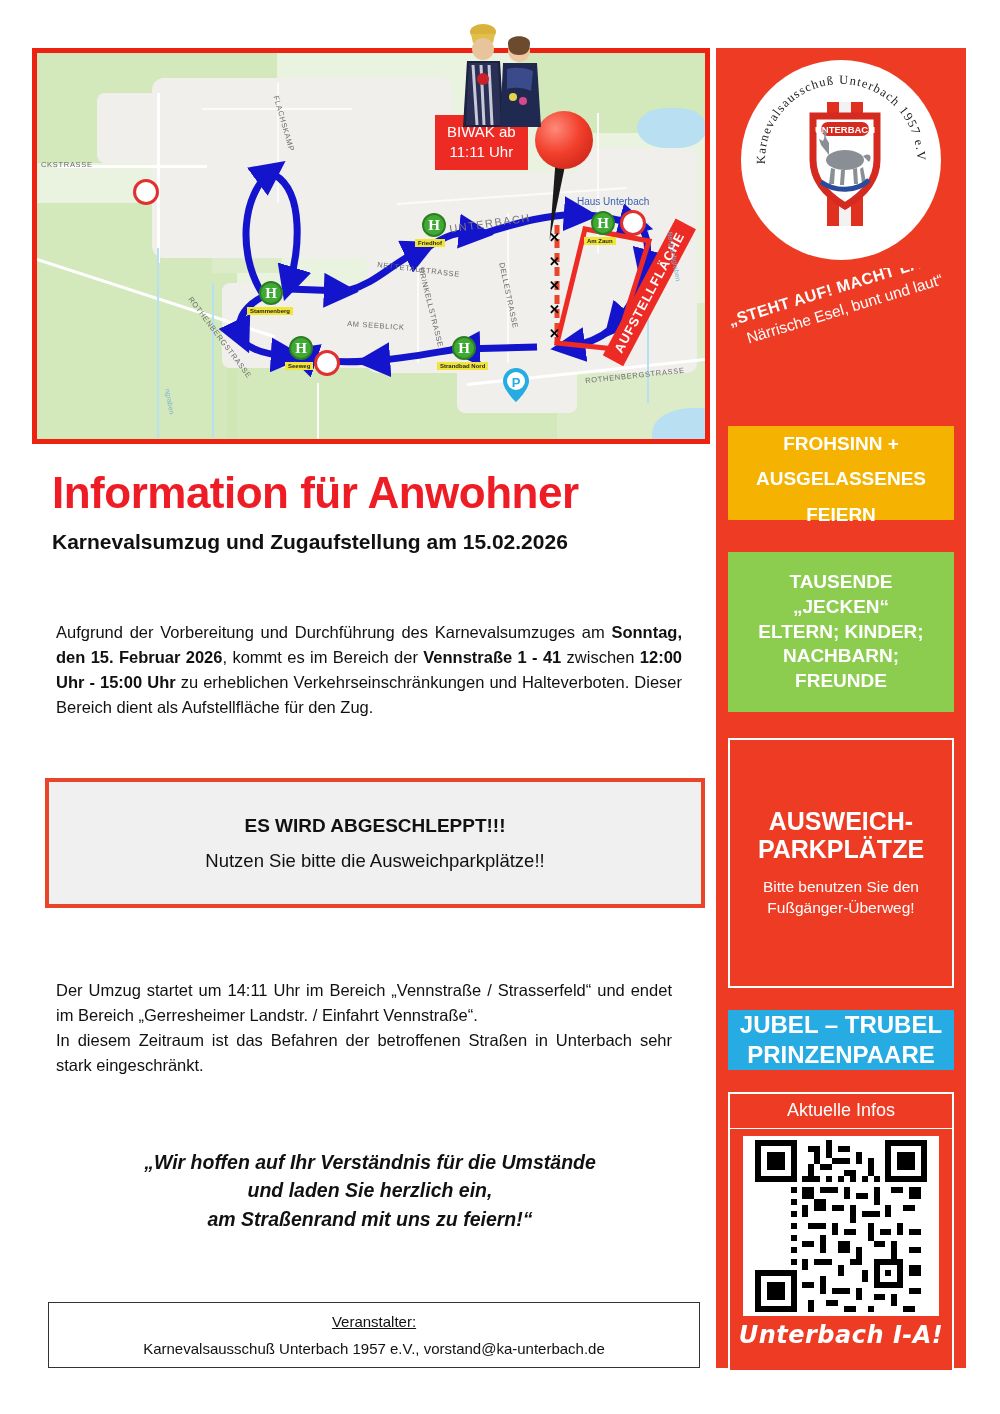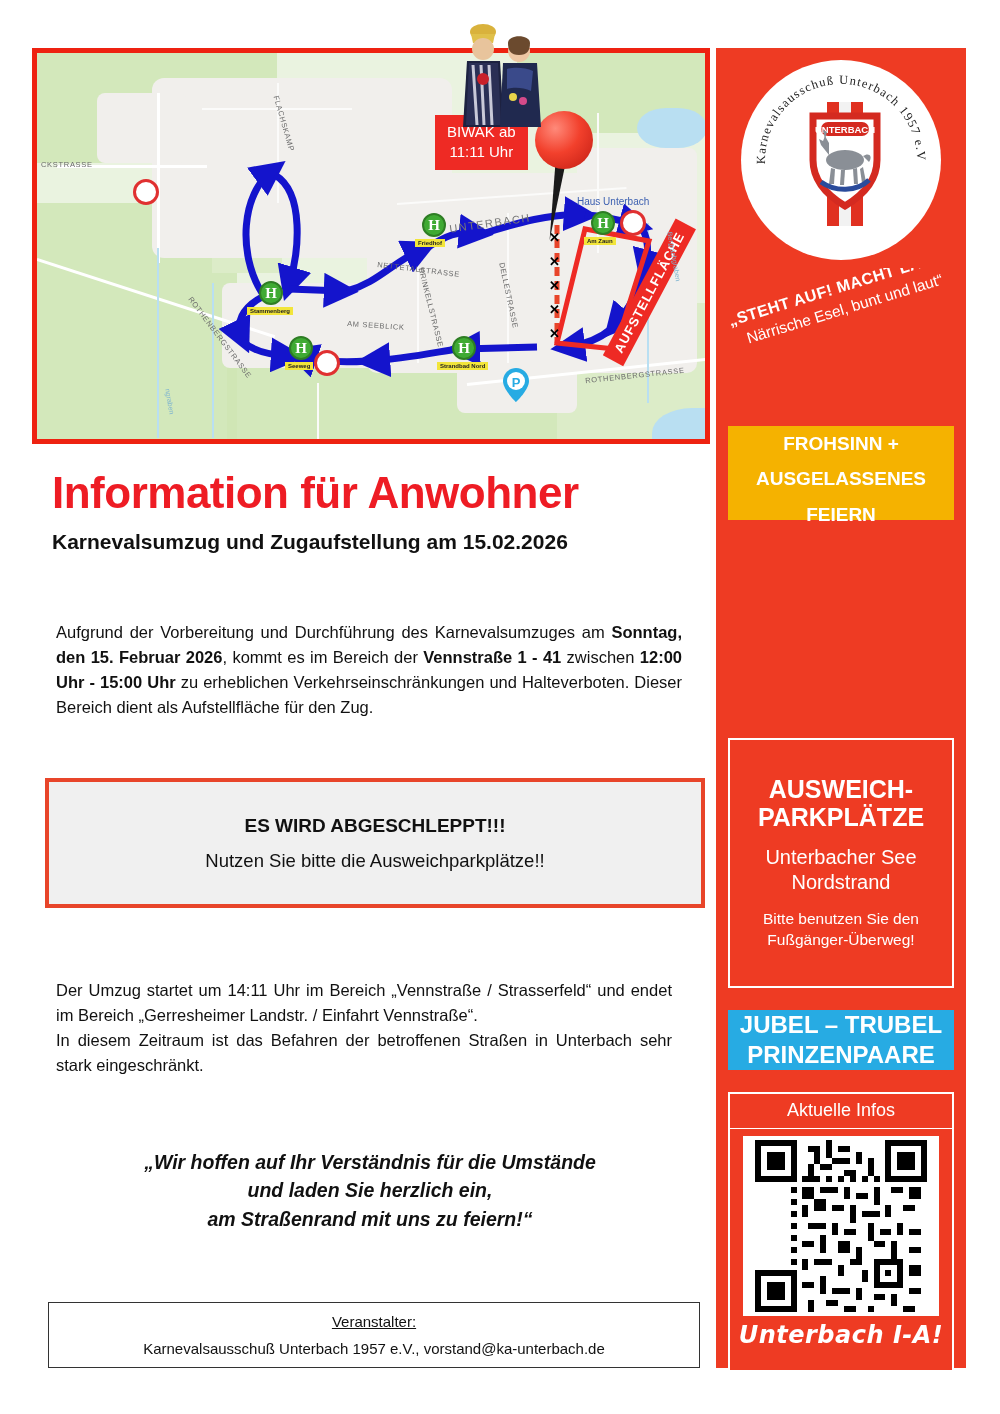--- a/index.html
+++ b/index.html
@@ -405,29 +405,32 @@
         <div class="slogan-l2">Närrische Esel, bunt und laut“</div>
       </div>
     </div>
 
     <div class="panel panel-amber">
       <div class="l">FROHSINN +</div>
       <div class="l">AUSGELASSENES</div>
       <div class="l">FEIERN</div>
     </div>
 
+    <div class="panel panel-green">
+      <div class="l">TAUSENDE</div>
+      <div class="l">„JECKEN“</div>
+      <div class="l">ELTERN; KINDER;</div>
+      <div class="l">NACHBARN;</div>
+      <div class="l">FREUNDE</div>
+    </div>
 
     <div class="panel panel-park">
       <div>
         <div class="park-title">AUSWEICH-</div>
         <div class="park-title">PARKPLÄTZE</div>
-      </div>
-      <div>
-        <div class="park-sub">Unterbacher See</div>
-        <div class="park-sub">Nordstrand</div>
       </div>
       <div>
         <div class="park-note">Bitte benutzen Sie den</div>
         <div class="park-note">Fußgänger-Überweg!</div>
       </div>
     </div>
 
     <div class="panel panel-blue">
       <div class="l">JUBEL – TRUBEL</div>
       <div class="l">PRINZENPAARE</div>

